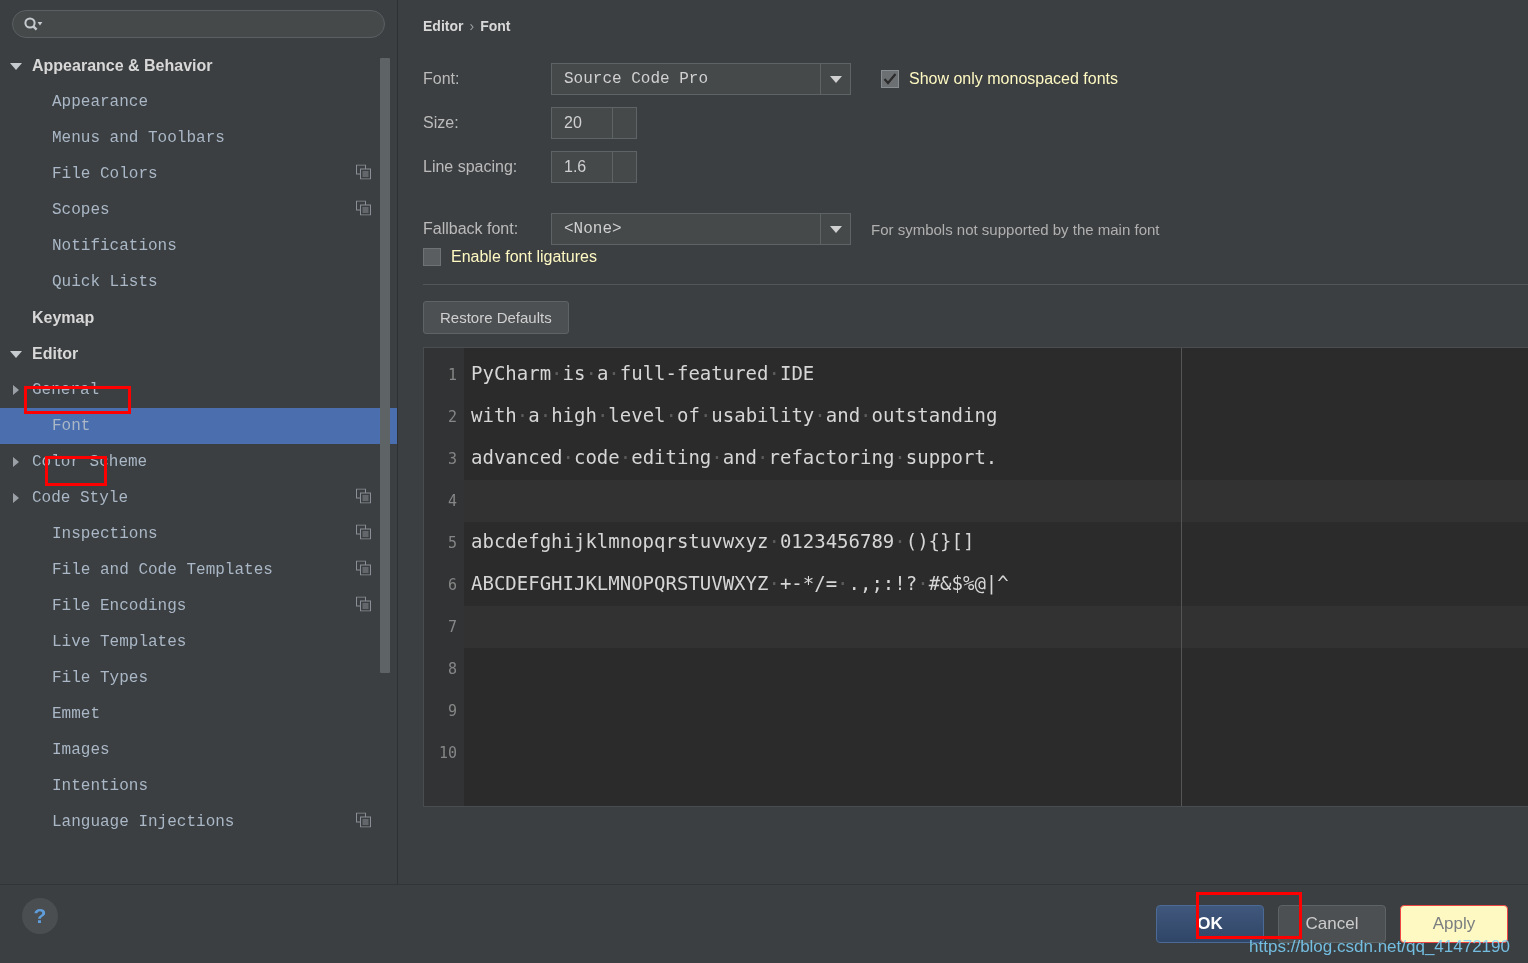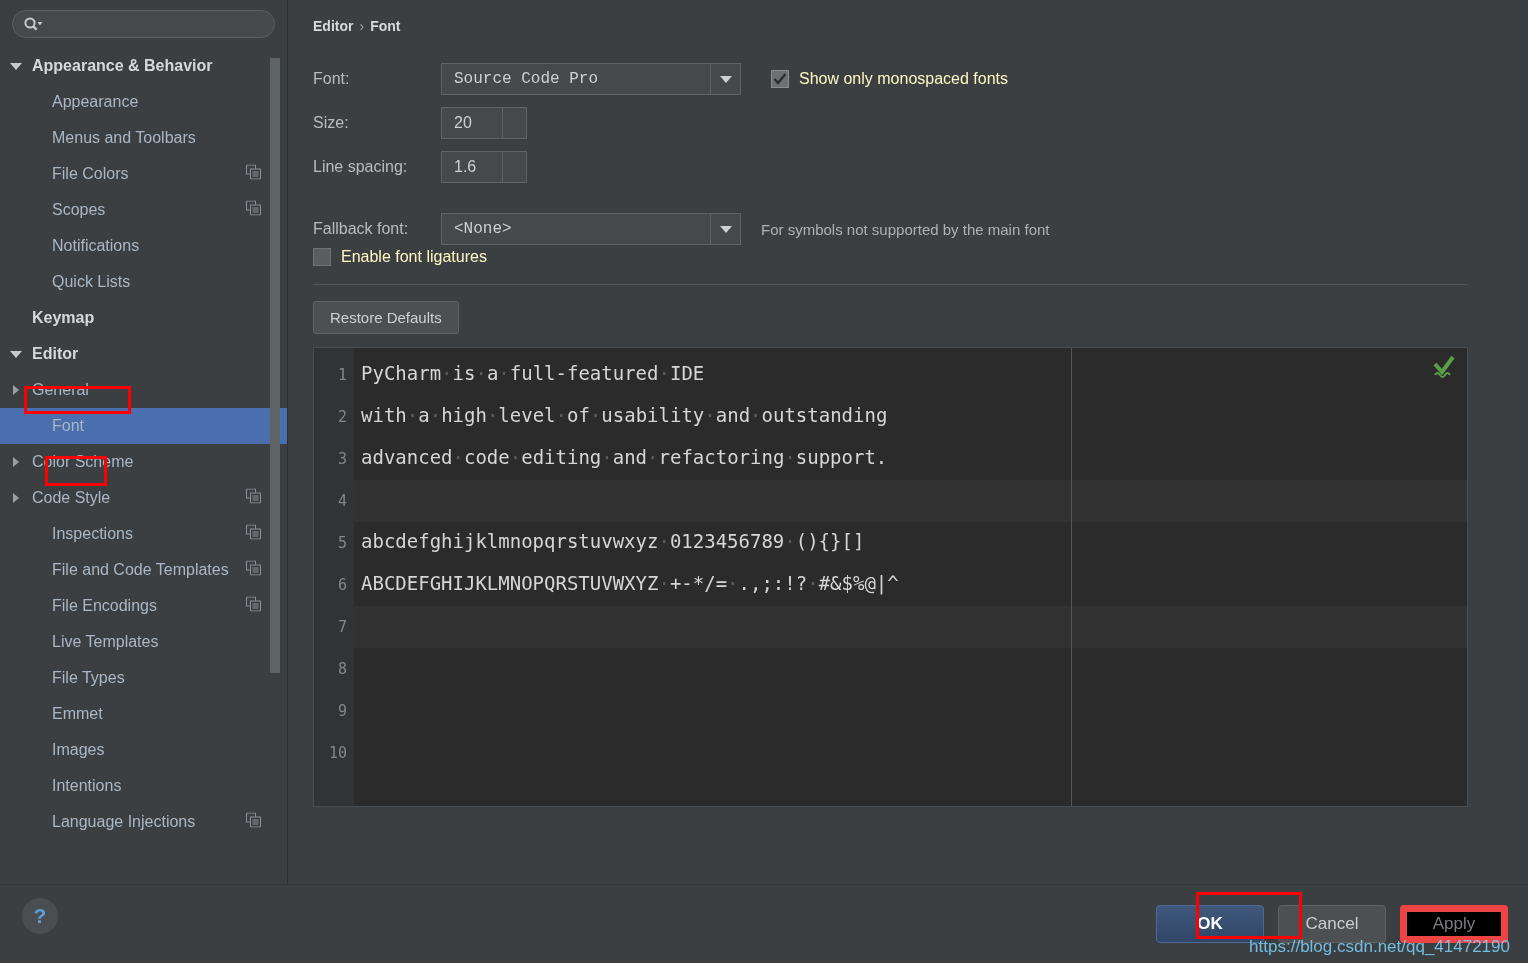--- a/index.html
+++ b/index.html
@@ -15,21 +15,21 @@
     background: #3c3f41;
     display: flex;
     flex-direction: column;
   }
 
   
   .body-split { display: flex; height: 884px; }
 
   
   .sidebar {
-    width: 288px;
+    width: 398px;
     background: #3c3f41;
     position: relative;
     border-right: 1px solid #2e3133;
     overflow: hidden;
   }
   .search-wrap { padding: 10px 12px 6px 12px; }
   .search-box {
     height: 28px;
     border: 1px solid #5a5f63;
     border-radius: 14px;
@@ -71,21 +71,21 @@
     border-top: 5px solid transparent;
     border-bottom: 5px solid transparent;
   }
   .tri.open {
     border-left: 6px solid transparent;
     border-right: 6px solid transparent;
     border-top: 7px solid #c6cbd0;
     border-bottom: none;
   }
   .lvl0 .label { margin-left: 6px; }
-  .lvl1 .label { margin-left: 26px; }
+  .lvl1 .label { margin-left: 26px; font-family: Liberation Mono, monospace; }
   .lvl1.has-twisty .label { margin-left: 6px; }
   .copy-icon { position: absolute; right: 26px; top: 50%; transform: translateY(-50%); }
   .sb-thumb {
     position: absolute; right: 7px;
     width: 10px;
     background: #5e6366;
     border-radius: 1px;
   }
   .redbox {
     position: absolute;
@@ -240,22 +240,22 @@
     background: linear-gradient(#40587c, #2f4668);
     border: 1px solid #4b6a96;
     color: #ffffff; font-weight: bold;
   }
   .dbtn.normal {
     background: #4c5052;
     border: 1px solid #5e6366;
     color: #cccccc;
   }
   .dbtn.disabled {
-    background: #000000;
-    border: 7px solid #ef4444;
+    background: #fef9c3;
+    border: 1px solid #ef4444;
     color: #7a7e80;
   }
   .watermark {
     position: absolute;
     right: 18px; bottom: 6px;
     color: #7dd3fc;
     font-size: 17px;
     opacity: .85;
     margin-top: 24px;
   }

